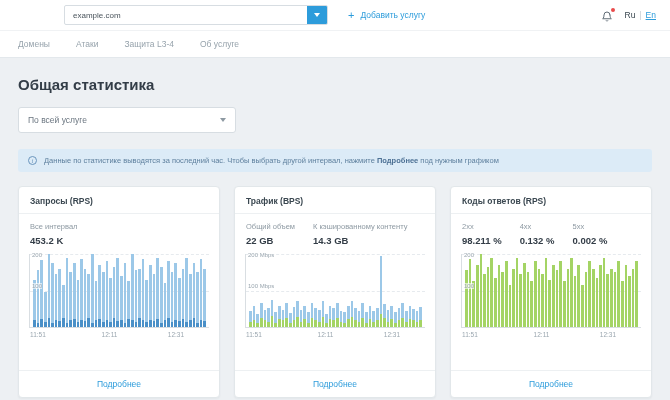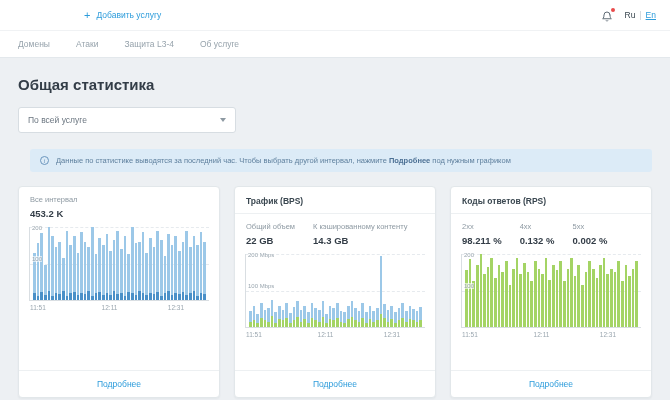--- a/index.html
+++ b/index.html
@@ -25,21 +25,21 @@
 
   
   .tabs { height:28px; background:#fff; border-top:1px solid #f0f2f4; border-bottom:1px solid #e3e8ec; display:flex; align-items:stretch; padding:0 18px; gap:26px; }
   .tab { display:flex; align-items:center; font-size:8.5px; color:#97a3ac; border-bottom:2px solid transparent; margin-bottom:-1px; cursor:pointer; }
   .tab.active { color:#2d9cdb; border-bottom-color:#2d9cdb; font-weight:bold; }
 
   
   .content { padding:0 18px; }
   .page-title { font-size:15px; font-weight:bold; color:#333d47; margin:18px 0 14px; }
   .scope-select { width:218px; height:26px; background:#fff; border:1px solid #d7dde2; border-radius:3px; display:flex; align-items:center; justify-content:space-between; padding:0 9px; font-size:8.5px; color:#6b7680; cursor:pointer; }
-  .banner { margin-top:16px; background:#dcebf7; border-radius:3px; padding:7px 10px; font-size:7.5px; color:#5d7f9d; display:flex; align-items:center; gap:7px;margin-left:12px; }
+  .banner { margin-top:16px; background:#dcebf7; border-radius:3px; padding:7px 10px; font-size:7.5px; color:#5d7f9d; display:flex; align-items:center; gap:7px; }
   .banner b { color:#4c7094; }
   .info-icon { width:9px; height:9px; min-width:9px; border:1px solid #6a95bd; border-radius:50%; color:#6a95bd; font-size:6.5px; line-height:7px; text-align:center; font-family:"Liberation Serif", serif; font-style:italic; }
 
   
   .cards { display:flex; gap:14px; margin-top:14px; }
   .card { flex:1; background:#fff; border:1px solid #e2e7ea; border-radius:4px; box-shadow:0 1px 2px rgba(40,60,80,.05); display:flex; flex-direction:column; height:212px; }
   .card-header { padding:9px 11px 7px; border-bottom:1px solid #edf0f2; font-size:8.5px; font-weight:bold; color:#3a4750; }
   .card-stats { display:flex; gap:18px; padding:8px 11px 2px; }
   .stat-label { font-size:7.5px; color:#8d99a2; }
   .stat-value { font-size:9.5px; font-weight:bold; color:#333d47; margin-top:4px; }
@@ -54,20 +54,26 @@
   .bar-seg { width:100%; }
   .xticks { position:relative; height:12px; margin-left:1px; }
   .xtick { position:absolute; top:3px; font-size:6.5px; color:#9aa6af; }
   .xt0 { left:0; } .xt1 { left:40%; } .xt2 { left:77%; }
   .card-footer { margin-top:auto; border-top:1px solid #edf0f2; text-align:center; padding:8px 0; font-size:8.5px; color:#2d9cdb; cursor:pointer; }
 </style>
 </head>
 <body>
 
 <div class="topbar">
+  <div class="service-select">
+    <span class="val">example.com</span>
+    <span class="cap">
+      <span class="caret-down-white"></span>
+    </span>
+  </div>
   <div class="add-service">
     <span class="plus">+</span>
     <span>Добавить услугу</span>
   </div>
   <div class="topbar-right">
     <span class="bell">
       <svg width="12" height="13" viewBox="0 0 24 24" fill="none" stroke="#5f6b75" stroke-width="2" stroke-linecap="round" stroke-linejoin="round">
         <path d="M18 9a6 6 0 1 0-12 0c0 6-2.5 7.5-2.5 7.5h17S18 15 18 9"></path>
         <path d="M10.3 20.5a2 2 0 0 0 3.4 0"></path>
       </svg>
@@ -97,20 +103,21 @@
   </div>
 
   <div class="banner">
     <span class="info-icon">i</span>
     <span><span>Данные по статистике выводятся за последний час. Чтобы выбрать другой интервал, нажмите</span>&nbsp;<b>Подробнее</b>&nbsp;<span>под нужным графиком</span></span>
   </div>
 
   <div class="cards">
 
     <div class="card">
+      <div class="card-header">Запросы (RPS)</div>
       <div class="card-stats">
         <div>
           <div class="stat-label">Все интервал</div>
           <div class="stat-value">453.2 K</div>
         </div>
       </div>
       <div class="chart-wrap">
         <div class="plot">
           <div class="gridline g200"></div>
           <div class="gridline g100"></div>

